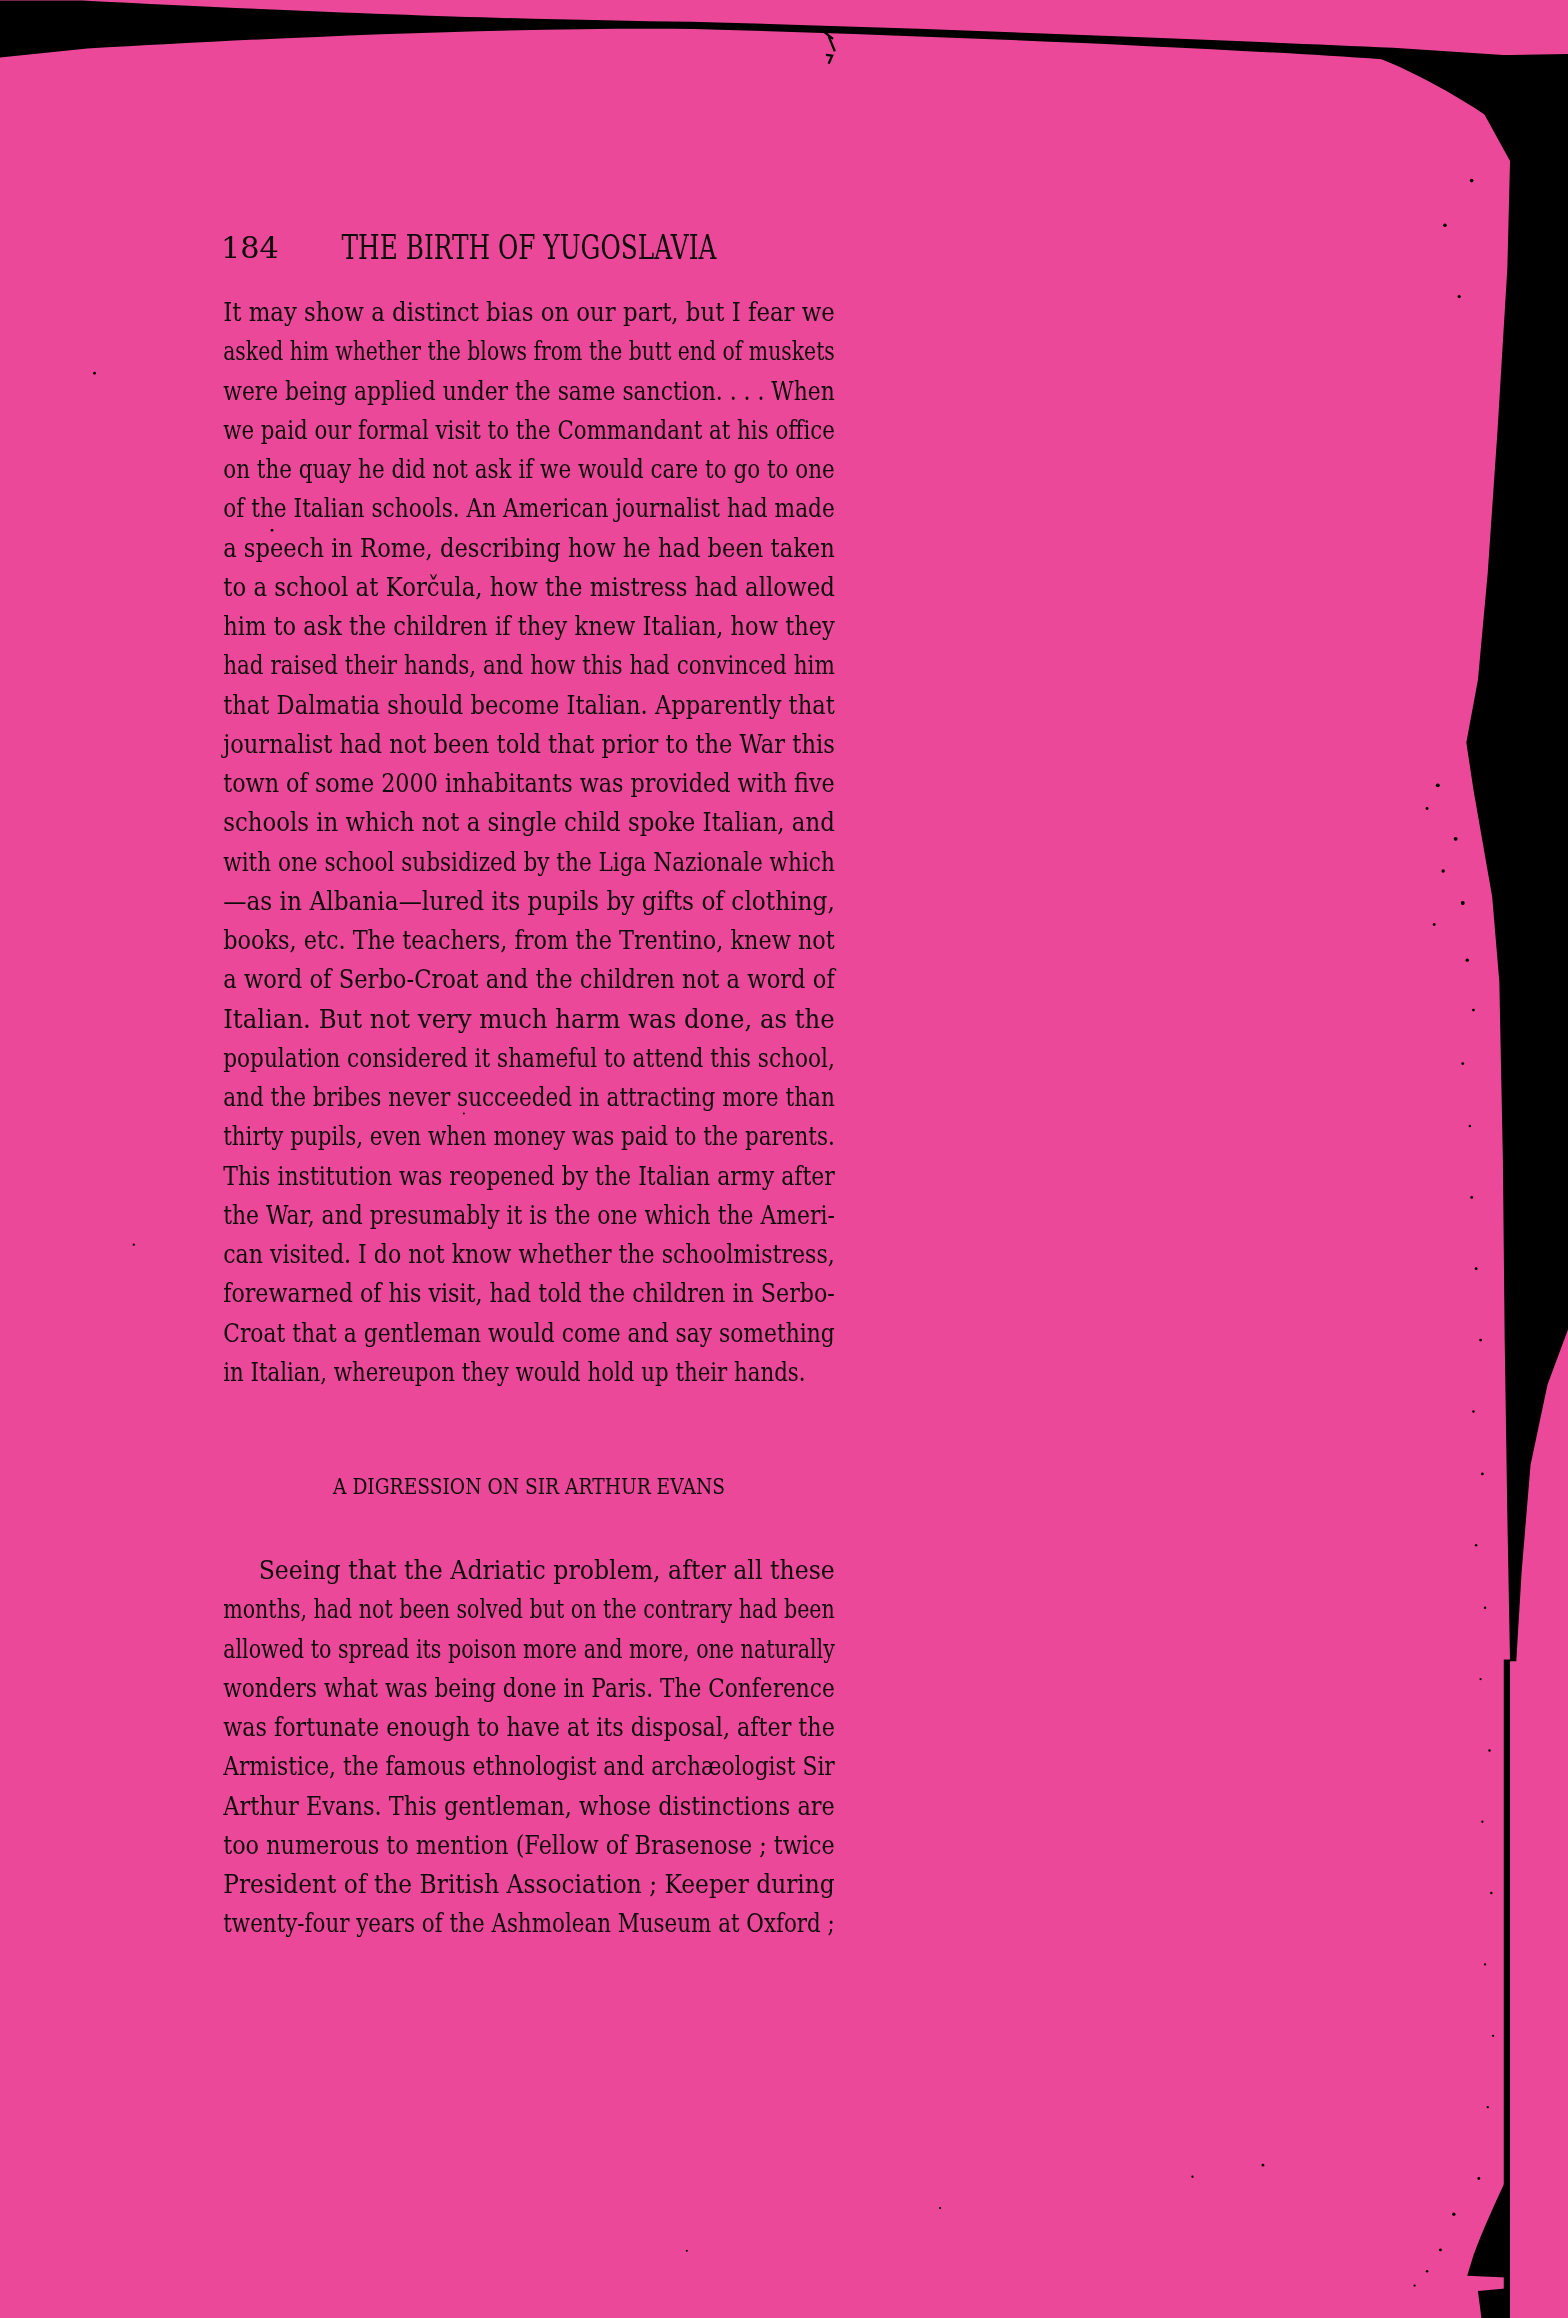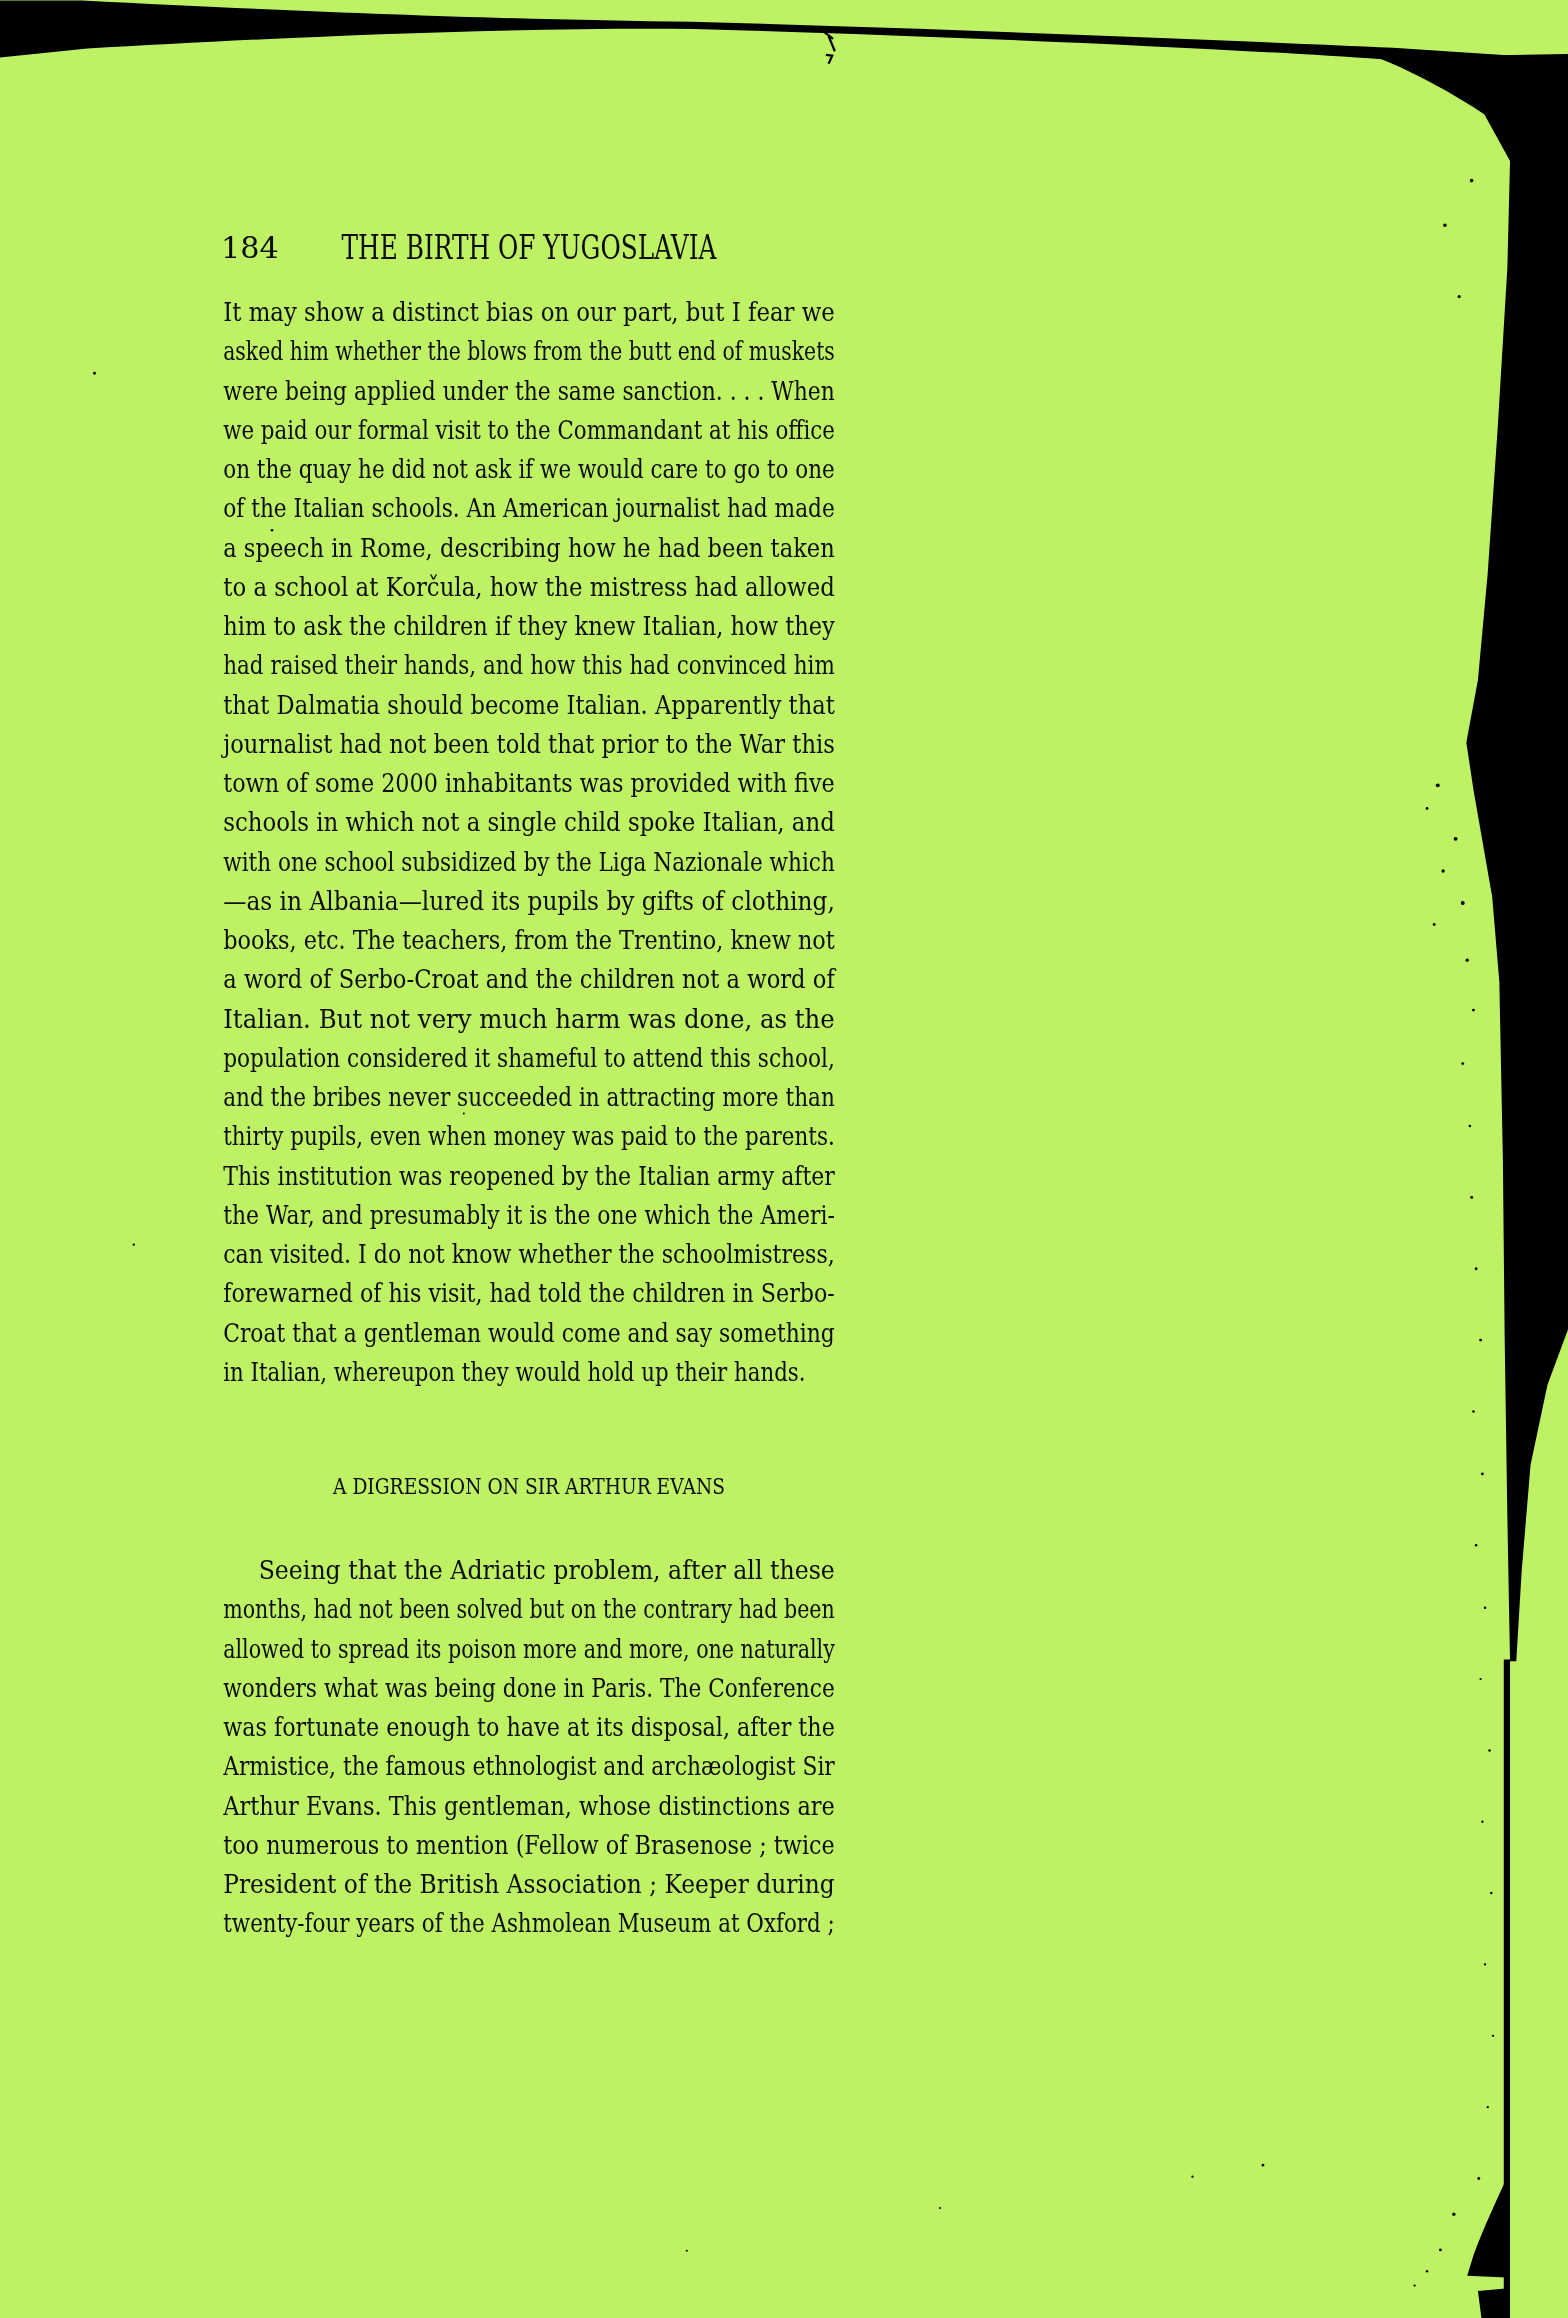--- a/index.html
+++ b/index.html
@@ -1,18 +1,18 @@
 <!DOCTYPE html>
 <html style="font-size:14.3px"><head>
 <meta charset="utf-8">
 <style>
   html,body { margin:0; padding:0; background:#ffffff; }
   .page {
     position:relative; width:1568px; height:2319px;
-    background:#bef264; overflow:hidden;
+    background:#ec4899; overflow:hidden;
     font-family:"DejaVu Serif", serif;
   }
   svg text {
     font-family:"DejaVu Serif", serif;
     fill:#0c0c0c;
   }
   .abs { position:absolute; overflow:visible; }
   .para { position:absolute; left:221px; width:616px; }
   .artifact { position:absolute; left:0; top:0; pointer-events:none; }
 </style>

